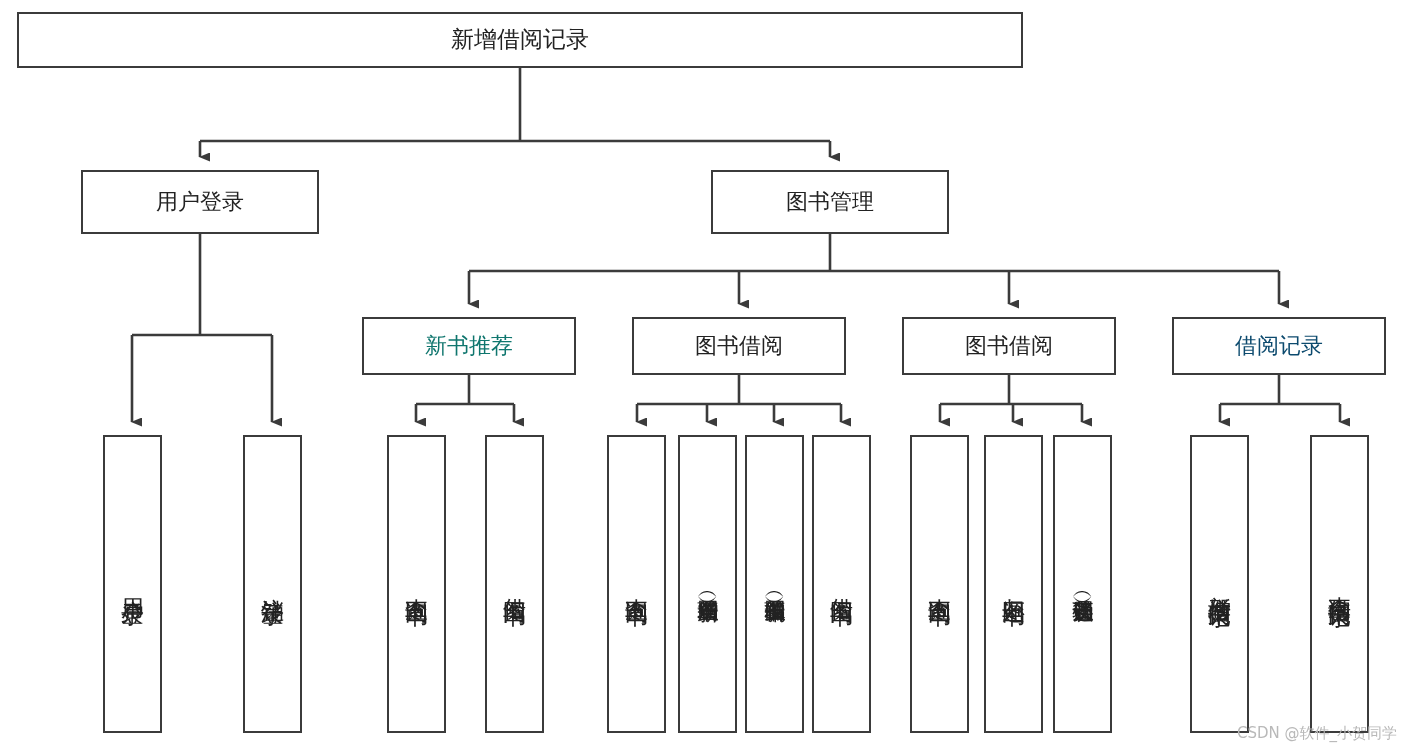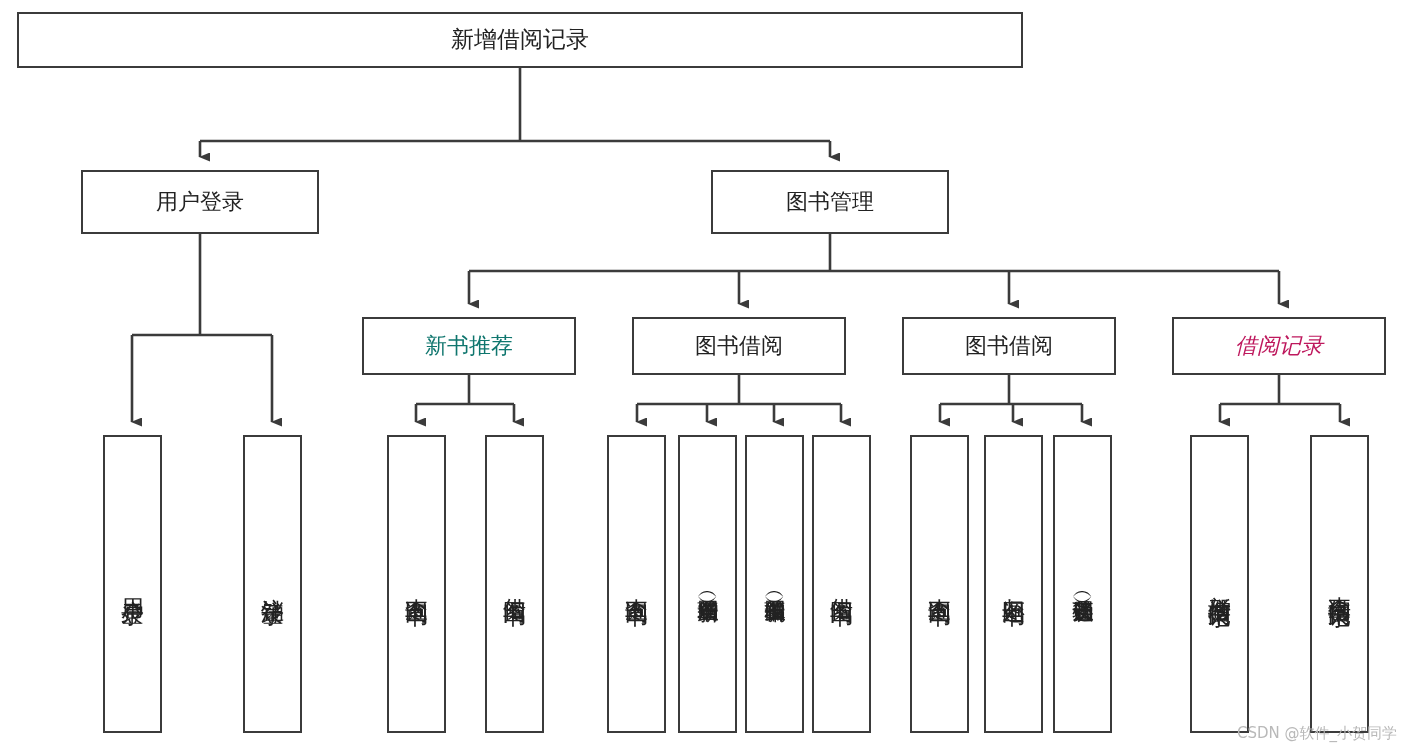--- a/index.html
+++ b/index.html
@@ -141,21 +141,21 @@
   <div class="node horiz" style="left: 362px; top: 317px; width: 214px; height: 58px; border-color: rgb(59, 59, 59); background: rgb(255, 255, 255);">
     <span class="label" style="color: #0f766e;">新书推荐</span>
   </div>
   <div class="node horiz" style="left: 632px; top: 317px; width: 214px; height: 58px; border-color: rgb(59, 59, 59); background: rgb(255, 255, 255);">
     <span class="label" style="color: rgb(34, 34, 34);">图书借阅</span>
   </div>
   <div class="node horiz" style="left: 902px; top: 317px; width: 214px; height: 58px; border-color: rgb(59, 59, 59); background: rgb(255, 255, 255);">
     <span class="label" style="color: rgb(34, 34, 34);">图书借阅</span>
   </div>
   <div class="node horiz" style="left: 1172px; top: 317px; width: 214px; height: 58px; border-color: rgb(59, 59, 59); background: rgb(255, 255, 255);">
-    <span class="label" style="color: #be185d; font-style: italic;">借阅记录</span>
+    <span class="label" style="color: #0c4a6e;">借阅记录</span>
   </div>
 
   <div class="node vert" style="left: 103px; top: 435px; width: 59px; height: 298px; border-color: rgb(59, 59, 59); background: rgb(255, 255, 255);">
     <span class="label" style="color: rgb(34, 34, 34);">用户登录</span>
   </div>
   <div class="node vert" style="left: 243px; top: 435px; width: 59px; height: 298px; border-color: rgb(59, 59, 59); background: rgb(255, 255, 255);">
     <span class="label" style="color: rgb(34, 34, 34);">注销登录</span>
   </div>
   <div class="node vert" style="left: 387px; top: 435px; width: 59px; height: 298px; border-color: rgb(59, 59, 59); background: rgb(255, 255, 255);">
     <span class="label" style="color: rgb(34, 34, 34);">查询图书</span>

